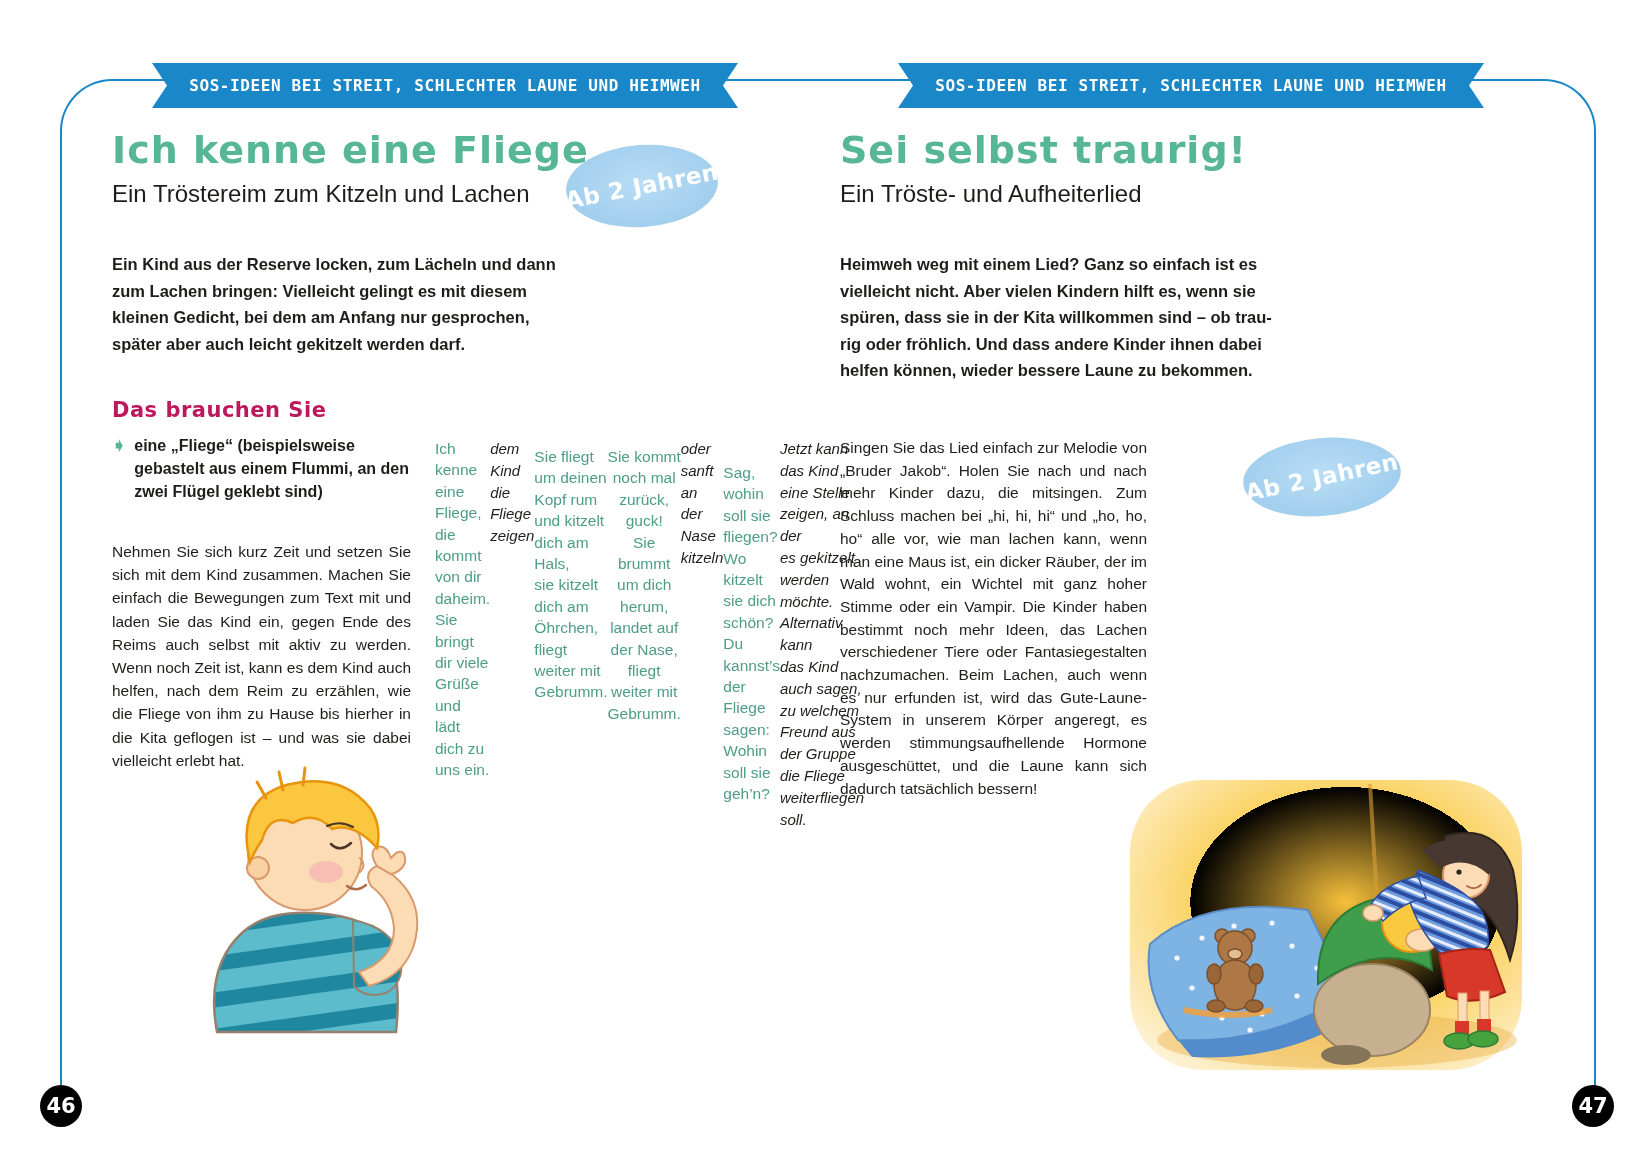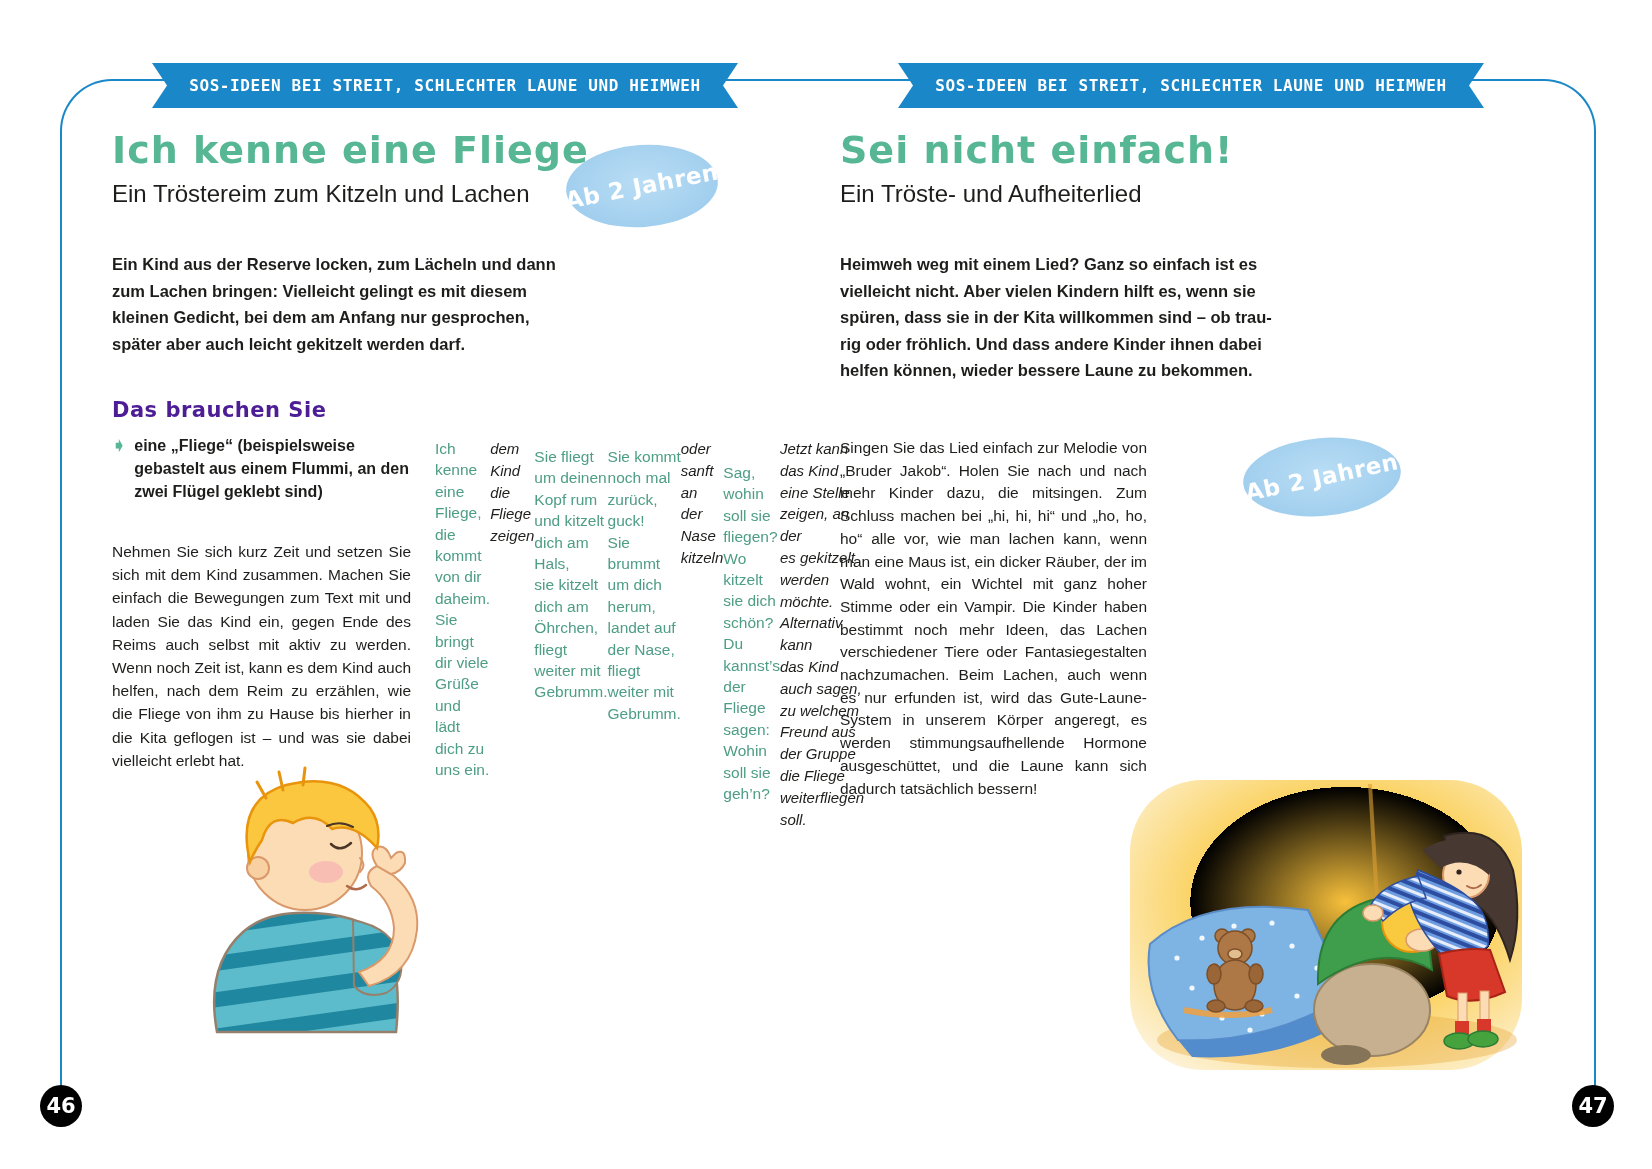--- a/index.html
+++ b/index.html
@@ -34,21 +34,21 @@
     border-radius:50%;display:flex;align-items:center;justify-content:center;}
   .badge span{color:#fff;font-weight:bold;font-size:23px;font-family:"DejaVu Sans",sans-serif;
     transform:rotate(-7deg);letter-spacing:.5px;white-space:nowrap;}
   .badge-left{left:566px;top:145px;width:152px;height:82px;transform:rotate(-4deg);}
   .badge-right{left:1243px;top:438px;width:158px;height:78px;transform:rotate(-5deg);}
 
   
   .intro{position:absolute;font-weight:bold;font-size:16.5px;line-height:26.6px;white-space:pre-line;}
   .bodytext{position:absolute;font-size:15.5px;line-height:23.2px;text-align:justify;}
   .sec-head{position:absolute;font-family:"DejaVu Sans",sans-serif;font-weight:bold;
-    font-size:21px;color:#4c1d95;letter-spacing:.5px;}
+    font-size:21px;color:#be185d;letter-spacing:.5px;}
   .bullet{position:absolute;display:flex;gap:8px;font-weight:bold;font-size:16px;line-height:23px;}
   .bullet .arrow{color:#57b795;font-size:17px;line-height:23px;flex:0 0 auto;}
 
   .poem{position:absolute;display:flex;}
   .verse{color:#4e9d85;font-size:15.5px;line-height:21.4px;white-space:pre-line;margin-bottom:13px;}
   .direction{color:#1d1d1b;font-style:italic;font-size:15px;line-height:21.8px;white-space:pre-line;margin-bottom:13px;}
 
   .illu{position:absolute;}
 </style>
 </head>
@@ -87,21 +87,21 @@
   <div class="poem" style="left:435px;top:438px;width:320px;">
     <div class="verse">Ich kenne eine Fliege,
 die kommt von dir daheim.
 Sie bringt dir viele Grüße
 und lädt dich zu uns ein.</div>
     <div class="direction">dem Kind die Fliege zeigen</div>
     <div class="verse" style="margin-top:8px;">Sie fliegt um deinen Kopf rum
 und kitzelt dich am Hals,
 sie kitzelt dich am Öhrchen,
 fliegt weiter mit Gebrumm.</div>
-    <div class="verse" style="margin-top:8px;">Sie kommt noch mal zurück, guck!
+    <div class="verse" style="margin-top:8px;text-align:center;">Sie kommt noch mal zurück, guck!
 Sie brummt um dich herum,
 landet auf der Nase,
 fliegt weiter mit Gebrumm.</div>
     <div class="direction">oder sanft an der Nase kitzeln</div>
     <div class="verse" style="margin-top:24px;">Sag, wohin soll sie fliegen?
 Wo kitzelt sie dich schön?
 Du kannst’s der Fliege sagen:
 Wohin soll sie geh’n?</div>
     <div class="direction">Jetzt kann das Kind eine Stelle zeigen, an der
 es gekitzelt werden möchte. Alternativ kann
@@ -136,21 +136,21 @@
       <path d="M162 66 Q175 60 188 67" stroke="#4a3626" stroke-width="2" fill="none" stroke-linecap="round"></path>
       <path d="M166 84 Q175 93 186 83" stroke="#4a3626" stroke-width="2.5" fill="none" stroke-linecap="round"></path>
 
       <ellipse cx="161" cy="112" rx="17" ry="11" fill="#f6b6b4" opacity="0.8"></ellipse>
 
       <path d="M195 98 Q202 105 195 112" stroke="#d9996b" stroke-width="2" fill="none" stroke-linecap="round"></path>
       <path d="M182 126 Q191 133 201 125" stroke="#b06a4a" stroke-width="2.5" fill="none" stroke-linecap="round"></path>
     </svg>
   </div>
 
-  <div class="title" style="left:840px;top:128px;">Sei nicht einfach!</div>
+  <div class="title" style="left:840px;top:128px;">Sei selbst traurig!</div>
   <div class="subtitle" style="left:840px;top:180px;">Ein Tröste- und Aufheiterlied</div>
 
   <div class="intro" style="left:840px;top:251px;width:470px;">Heimweh weg mit einem Lied? Ganz so einfach ist es
 vielleicht nicht. Aber vielen Kindern hilft es, wenn sie
 spüren, dass sie in der Kita willkommen sind – ob trau-
 rig oder fröhlich. Und dass andere Kinder ihnen dabei
 helfen können, wieder bessere Laune zu bekommen.</div>
 
   <div class="bodytext" style="left:840px;top:437px;width:307px;line-height:22.7px;">Singen Sie das Lied einfach zur Melodie von „Bruder Jakob“. Holen Sie nach und nach mehr Kinder dazu, die mitsingen. Zum Schluss machen bei „hi, hi, hi“ und „ho, ho, ho“ alle vor, wie man lachen kann, wenn man eine Maus ist, ein dicker Räuber, der im Wald wohnt, ein Wichtel mit ganz hoher Stimme oder ein Vampir. Die Kinder haben bestimmt noch mehr Ideen, das Lachen verschiedener Tiere oder Fantasiegestalten nachzumachen. Beim Lachen, auch wenn es nur erfunden ist, wird das Gute-Laune-System in unserem Körper angeregt, es werden stimmungsaufhellende Hormone ausgeschüttet, und die Laune kann sich dadurch tatsächlich bessern!</div>
 

